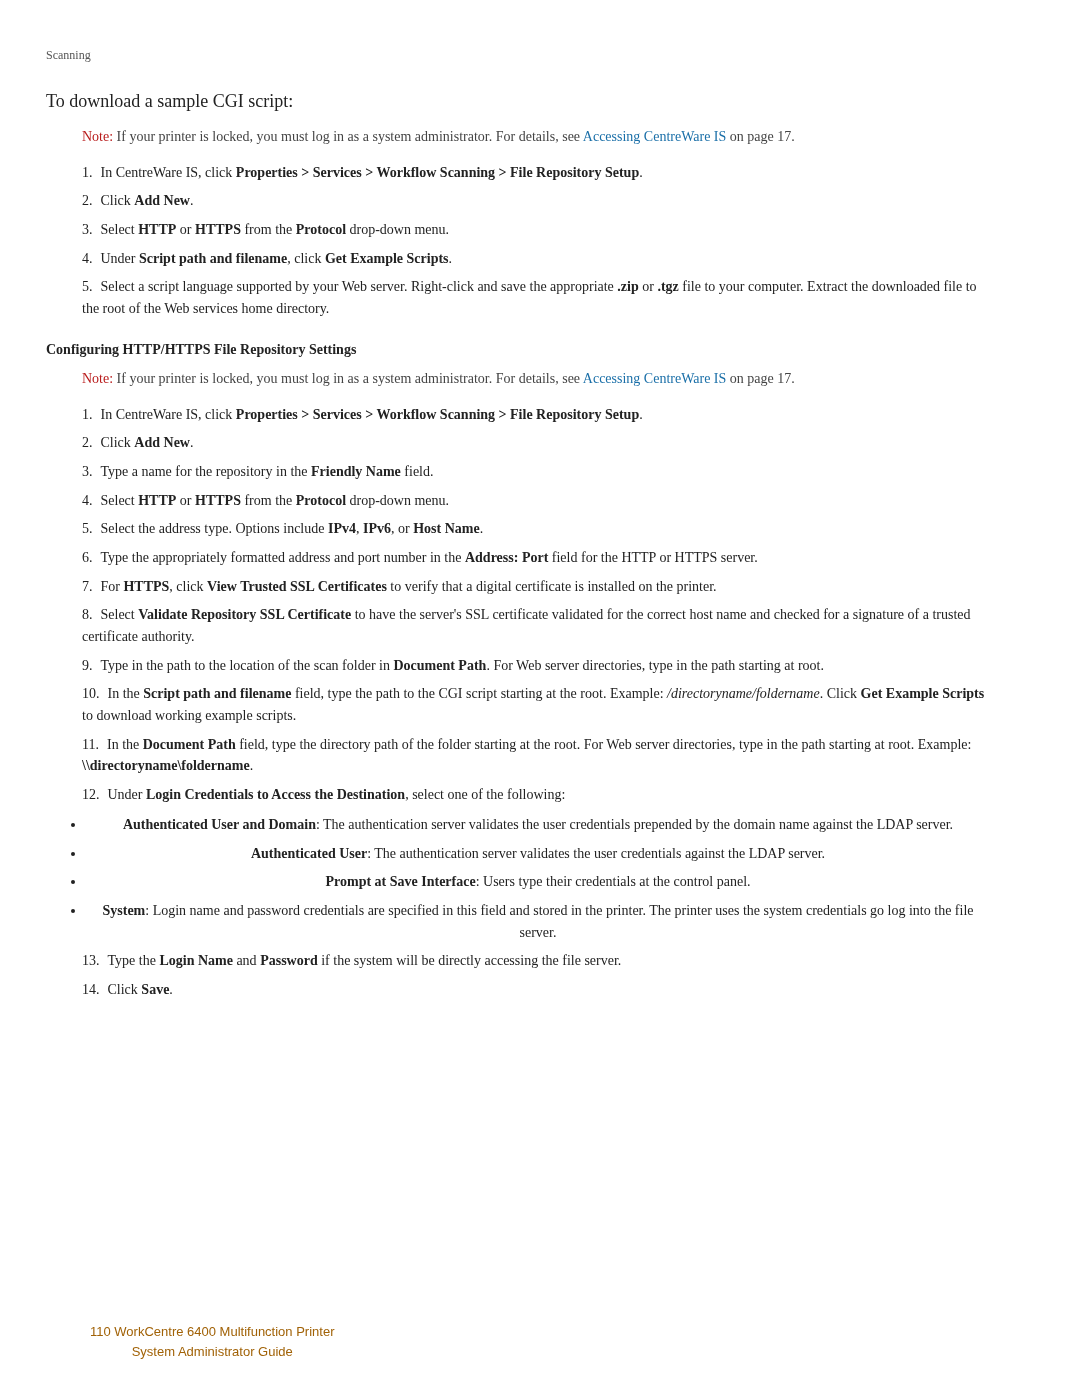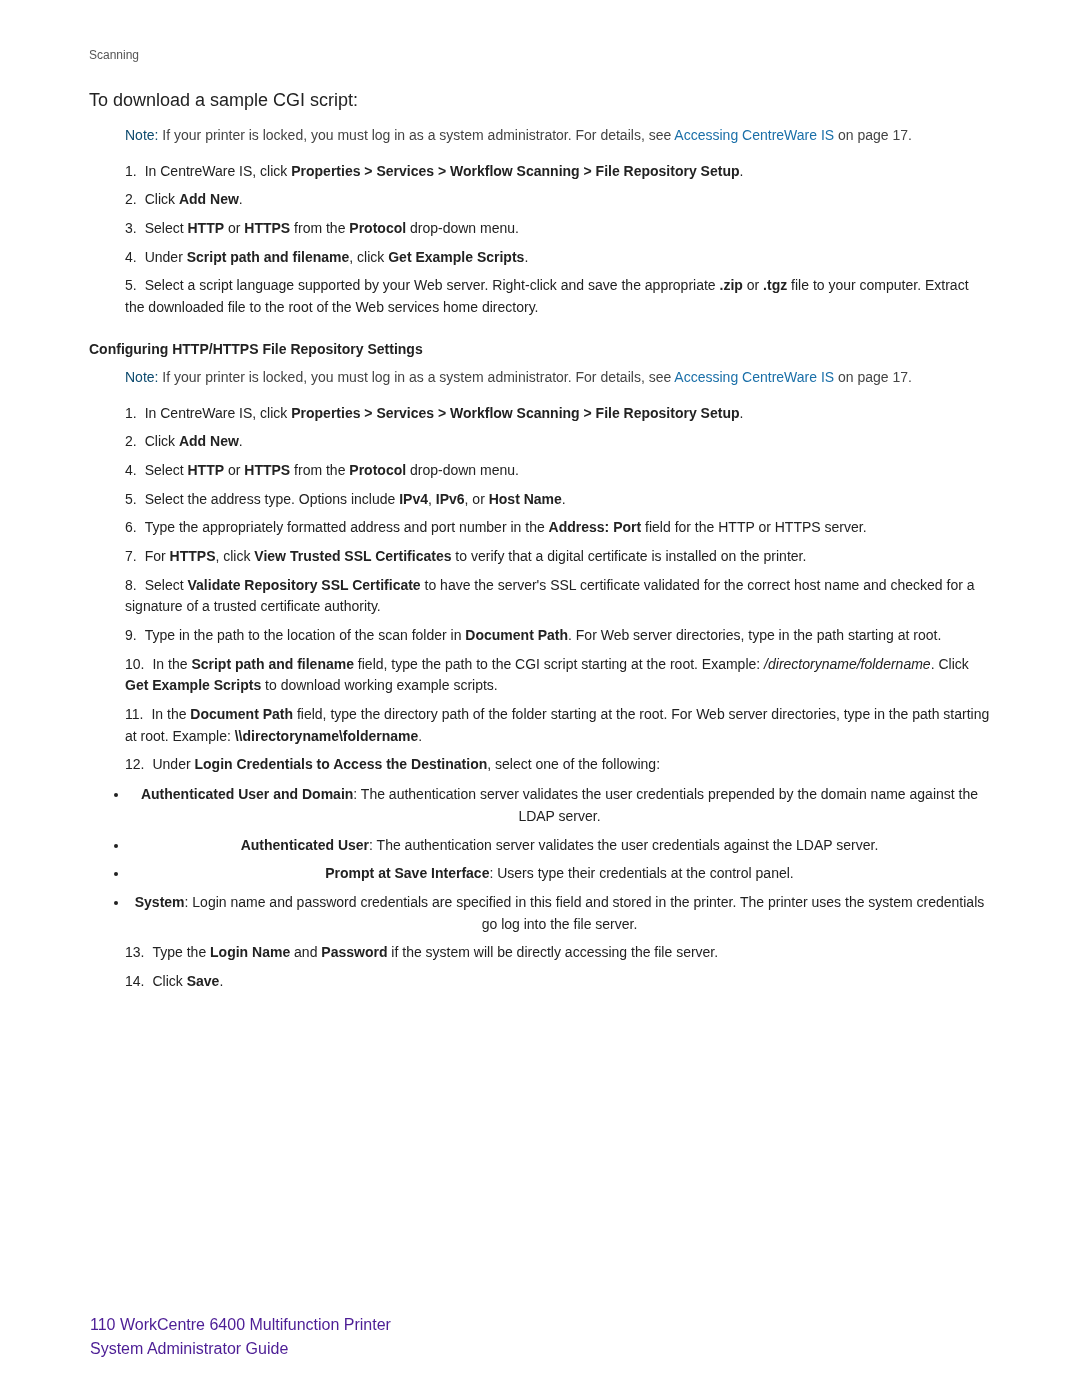--- a/index.html
+++ b/index.html
@@ -6,21 +6,22 @@
     body {
       background: #fff;
       font-family: Arial, Helvetica, sans-serif;
       font-size: 14px;
       color: #222;
       width: 1080px;
       min-height: 1397px;
       position: relative;
     }
     .page {
-      padding: 48px 90px 80px 89px;
+      padding: 48px 90px 80px 46px;
+      font-family: Liberation Serif, serif;
     }
     .header-label {
       font-size: 12px;
       color: #555;
       margin-bottom: 28px;
     }
     .intro-text {
       margin-bottom: 14px;
       font-size: 18px;
     }
@@ -28,21 +29,21 @@
       margin: 10px 0 14px 36px;
       color: #444;
       font-size: 14px;
       line-height: 1.55;
     }
     .note-block a, a {
       color: #1a6fa8;
       text-decoration: none;
     }
     .note-label {
-      color: #0c4a6e;
+      color: #b91c1c;
       font-weight: normal;
     }
     ol {
       margin-left: 36px;
       margin-bottom: 10px;
     }
     ol li {
       margin-bottom: 7px;
       line-height: 1.55;
       font-size: 14px;
@@ -59,23 +60,24 @@
     }
     .section-heading {
       font-weight: bold;
       font-size: 14px;
       margin: 22px 0 8px 0;
     }
     .footer {
       position: absolute;
       bottom: 36px;
       left: 90px;
-      font-size: 16px;
-      color: #4c1d95;
+      font-size: 13px;
+      color: #a16207;
       line-height: 1.5;
+      text-align: center;
     }
     b, strong {
       font-weight: bold;
     }
     i {
       font-style: italic;
     }
   </style>
 </head>
 <body>
@@ -100,20 +102,21 @@
 
   <div class="section-heading">Configuring HTTP/HTTPS File Repository Settings</div>
 
   <div class="note-block">
     <span class="note-label">Note:</span><span> If your printer is locked, you must log in as a system administrator. For details, see </span><a href="#">Accessing CentreWare IS</a><span> on page 17.</span>
   </div>
 
   <ol style="list-style:none;">
     <li><span style="margin-right:8px;">1.</span><span>In CentreWare IS, click <b>Properties &gt; Services &gt; Workflow Scanning &gt; File Repository Setup</b>.</span></li>
     <li><span style="margin-right:8px;">2.</span><span>Click <b>Add New</b>.</span></li>
+    <li><span style="margin-right:8px;">3.</span><span>Type a name for the repository in the <b>Friendly Name</b> field.</span></li>
     <li><span style="margin-right:8px;">4.</span><span>Select <b>HTTP</b> or <b>HTTPS</b> from the <b>Protocol</b> drop-down menu.</span></li>
     <li><span style="margin-right:8px;">5.</span><span>Select the address type. Options include <b>IPv4</b>, <b>IPv6</b>, or <b>Host Name</b>.</span></li>
     <li><span style="margin-right:8px;">6.</span><span>Type the appropriately formatted address and port number in the <b>Address: Port</b> field for the HTTP or HTTPS server.</span></li>
     <li><span style="margin-right:8px;">7.</span><span>For <b>HTTPS</b>, click <b>View Trusted SSL Certificates</b> to verify that a digital certificate is installed on the printer.</span></li>
     <li><span style="margin-right:8px;">8.</span><span>Select <b>Validate Repository SSL Certificate</b> to have the server's SSL certificate validated for the correct host name and checked for a signature of a trusted certificate authority.</span></li>
     <li><span style="margin-right:8px;">9.</span><span>Type in the path to the location of the scan folder in <b>Document Path</b>. For Web server directories, type in the path starting at root.</span></li>
     <li><span style="margin-right:8px;">10.</span><span>In the <b>Script path and filename</b> field, type the path to the CGI script starting at the root. Example: <i>/directoryname/foldername</i>. Click <b>Get Example Scripts</b> to download working example scripts.</span></li>
     <li><span style="margin-right:8px;">11.</span><span>In the <b>Document Path</b> field, type the directory path of the folder starting at the root. For Web server directories, type in the path starting at root. Example: <b>\\directoryname\foldername</b>.</span></li>
     <li><span style="margin-right:8px;margin-top:8px;">12.</span><span>Under <b>Login Credentials to Access the Destination</b>, select one of the following:</span>
       <ul style="margin-top:8px; margin-left:4px;text-align:center;">

